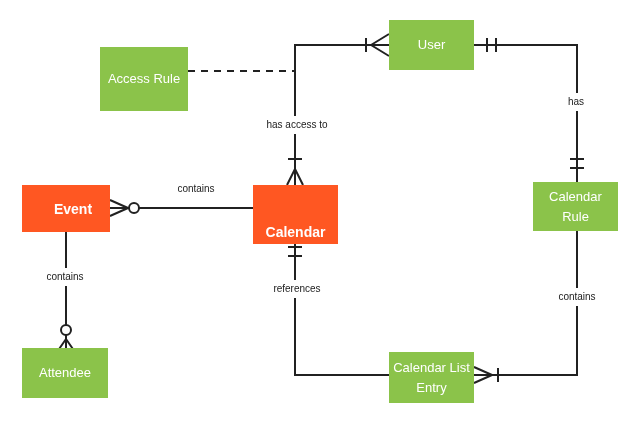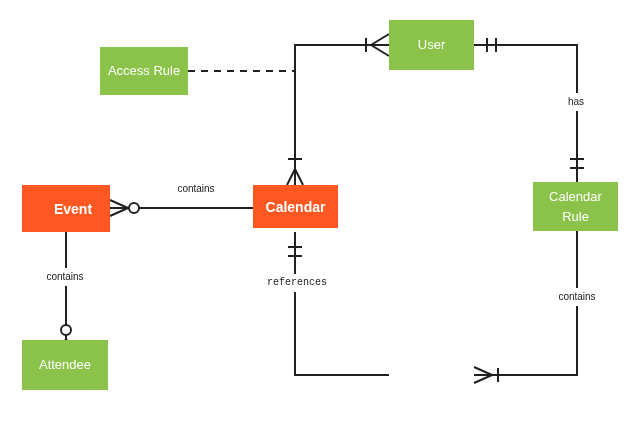--- a/index.html
+++ b/index.html
@@ -107,49 +107,53 @@
       <path d="M288,256 H302"></path>
     </g>
 
     <g>
       <path d="M66,232 V352"></path>
       <circle cx="66" cy="330" r="5"></circle>
       <path d="M57,352 L66,339 M75,352 L66,339"></path>
     </g>
   </svg>
 
-  <div class="entity green" style="left:100px; top:47px; width:88px; height:48px;">
+  <div class="entity green" style="left:100px; top:47px; width:88px; height:64px;">
     <span>Access Rule</span>
   </div>
 
   <div class="entity green" style="left:389px; top:20px; width:85px; height:50px;">
     <span>User</span>
   </div>
 
   <div class="entity orange" style="left:22px; top:185px; width:88px; height:47px;padding-left:16px;">
     <span>Event</span>
   </div>
 
-  <div class="entity orange" style="left:253px; top:185px; width:85px; height:43px;">
+  <div class="entity orange" style="left:253px; top:185px; width:85px; height:59px;align-items:flex-end;">
     <span>Calendar</span>
   </div>
 
   <div class="entity green" style="left:533px; top:182px; width:85px; height:49px;">
     <span>Calendar Rule</span>
   </div>
 
+  <div class="entity green" style="left:389px; top:352px; width:85px; height:51px;">
+    <span>Calendar List Entry</span>
+  </div>
 
-  <div class="entity green" style="left:22px; top:340px; width:86px; height:50px;">
+  <div class="entity green" style="left:22px; top:348px; width:86px; height:50px;">
     <span>Attendee</span>
   </div>
 
   <div class="rel-label" style="left:196px; top:189px;">contains</div>
 
+  <div class="rel-label" style="left:297px; top:125px;">has access to</div>
 
   <div class="rel-label" style="left:576px; top:102px;">has</div>
 
   <div class="rel-label" style="left:577px; top:297px;">contains</div>
 
-  <div class="rel-label" style="left:297px; top:283px;font-family:Liberation Mono, monospace;">references</div>
+  <div class="rel-label" style="left:297px; top:289px;">references</div>
 
   <div class="rel-label" style="left:65px; top:277px;">contains</div>
 
 </div>
 
 </body></html>

